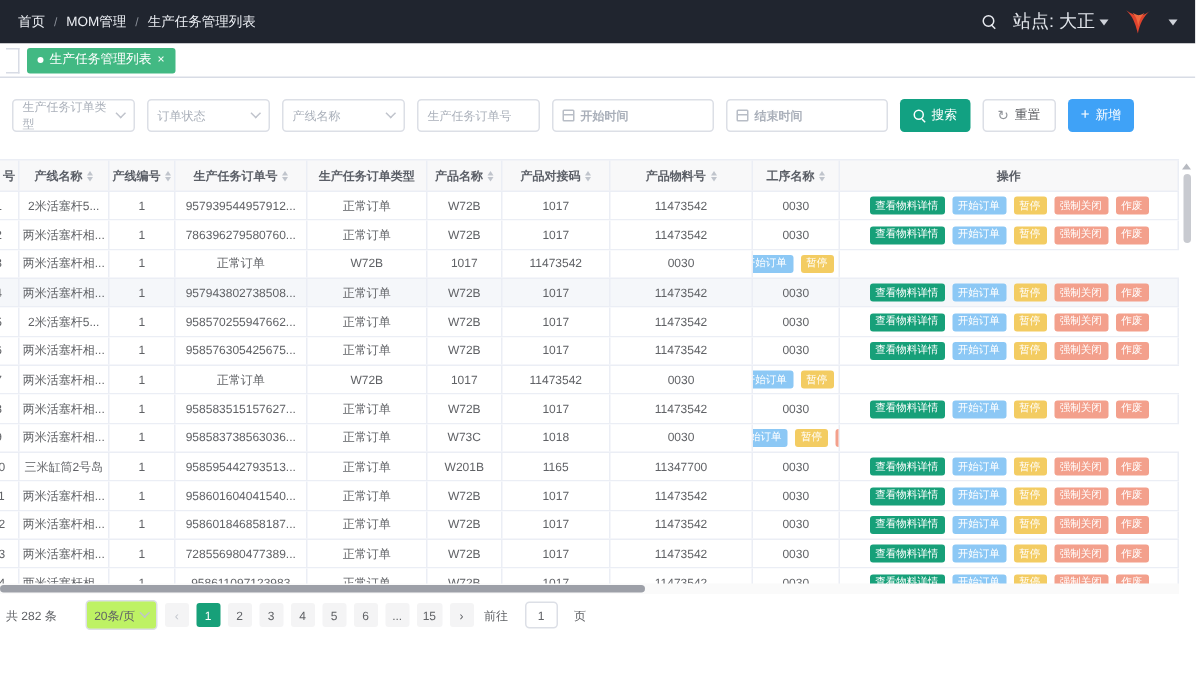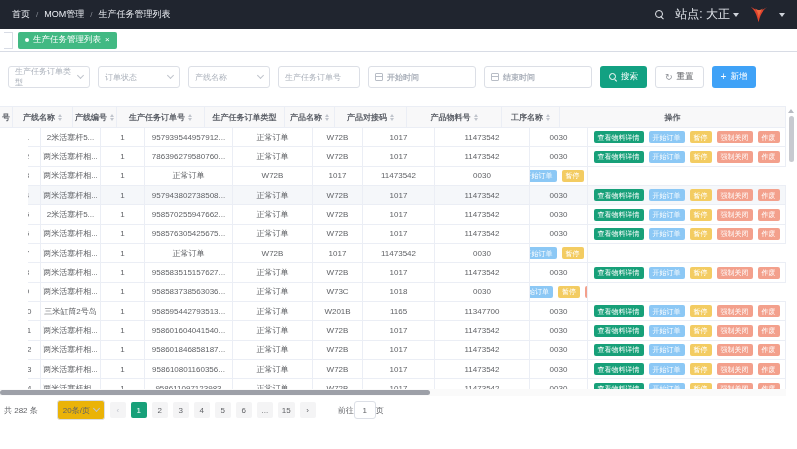--- a/index.html
+++ b/index.html
@@ -45,21 +45,21 @@
 
 
 .table{position:absolute;top:106px;left:0;width:786px;}
 .thead,.tr{display:grid;grid-template-columns:13px 60px 44px 88px 80px 50px 72px 95px 58px 1fr;}
 .thead{background:#f8f8f9;border-bottom:1px solid #ebeef5;border-top:1px solid #ebeef5;height:22px;}
 .th{display:flex;align-items:center;justify-content:center;gap:3px;font-size:8px;font-weight:bold;color:#5a5e66;border-right:1px solid #ebeef5;overflow:hidden;white-space:nowrap;}
 .sortcaret{display:flex;flex-direction:column;gap:1px;align-items:center;}
 .sortcaret i{display:block;width:0;height:0;border-left:2.5px solid transparent;border-right:2.5px solid transparent;}
 .sortcaret .up{border-bottom:3px solid #c0c4cc;}
 .sortcaret .dn{border-top:3px solid #c0c4cc;}
-.tbody{height:262px;overflow:hidden;margin-left:28px;}
+.tbody{height:262px;overflow:hidden;}
 .tr{height:19.35px;border-bottom:1px solid #ebeef5;background:#fff;}
 .tr.hl{background:#f5f7fa;}
 .td{display:flex;align-items:center;justify-content:center;font-size:8px;color:#606266;border-right:1px solid #ebeef5;overflow:hidden;white-space:nowrap;}
 .td.seq span{display:inline-block;transform:translateX(-7px);}
 .td.actions{gap:5px;justify-content:center;}
 .abtn{border:none;border-radius:2px;color:#fff;font-size:7px;padding:2.5px 4px;line-height:1;cursor:pointer;white-space:nowrap;}
 .abtn.green{background:#17a079;}
 .abtn.blue{background:#8cc8f5;}
 .abtn.yellow{background:#f3cc62;}
 .abtn.salmon{background:#f3a08c;}
@@ -67,25 +67,25 @@
 
 .vscroll{position:absolute;top:107px;left:787px;width:8px;height:281px;}
 .vscroll .arr{width:0;height:0;border-left:3px solid transparent;border-right:3px solid transparent;border-bottom:4px solid #b7bac1;margin:2px auto 3px;}
 .vscroll .thumb{width:5px;height:46px;background:#c8cad0;border-radius:3px;margin:0 auto;}
 .hscroll{position:absolute;top:389px;left:0;width:786px;height:7px;background:#fafafa;}
 .hscroll .thumb{position:absolute;left:0;top:1px;width:430px;height:5px;background:#9da0a8;border-radius:3px;}
 
 
 .pager{position:absolute;top:400px;left:4px;display:flex;align-items:center;gap:5px;font-size:8px;color:#606266;}
 .pager .total{margin-right:14px;white-space:nowrap;}
-.psize{width:48px;height:20px;border:1px solid #dcdfe6;border-radius:3px;display:flex;align-items:center;justify-content:space-between;padding:0 5px;color:#606266;background:#eab308;}
+.psize{width:48px;height:20px;border:1px solid #dcdfe6;border-radius:3px;display:flex;align-items:center;justify-content:space-between;padding:0 5px;color:#606266;background:#bef264;}
 .pbtn{min-width:16px;height:16px;background:#f4f4f5;color:#606266;border:none;border-radius:2px;font-size:8px;display:flex;align-items:center;justify-content:center;padding:0 4px;cursor:pointer;}
 .pbtn.active{background:#17a079;color:#fff;}
 .pbtn.nav-prev{color:#c0c4cc;}
-.goto{display:flex;align-items:center;gap:0;margin-left:17px;white-space:nowrap;}
+.goto{display:flex;align-items:center;gap:11px;margin-left:2px;white-space:nowrap;}
 .goto input{width:22px;height:18px;border:1px solid #dcdfe6;border-radius:3px;text-align:center;font-size:8px;color:#606266;}
 
 
 .logo{width:20px;height:18px;display:block;}
 </style>
 </head>
 <body>
 
 <div class="app">
 
@@ -647,21 +647,21 @@
           <div class="td seq">
             <span>13</span>
           </div>
           <div class="td">
             <span>两米活塞杆相...</span>
           </div>
           <div class="td">
             <span>1</span>
           </div>
           <div class="td">
-            <span>958610801160356...</span>
+            <span>728556980477389...</span>
           </div>
           <div class="td">
             <span>正常订单</span>
           </div>
           <div class="td">
             <span>W72B</span>
           </div>
           <div class="td">
             <span>1017</span>
           </div>

